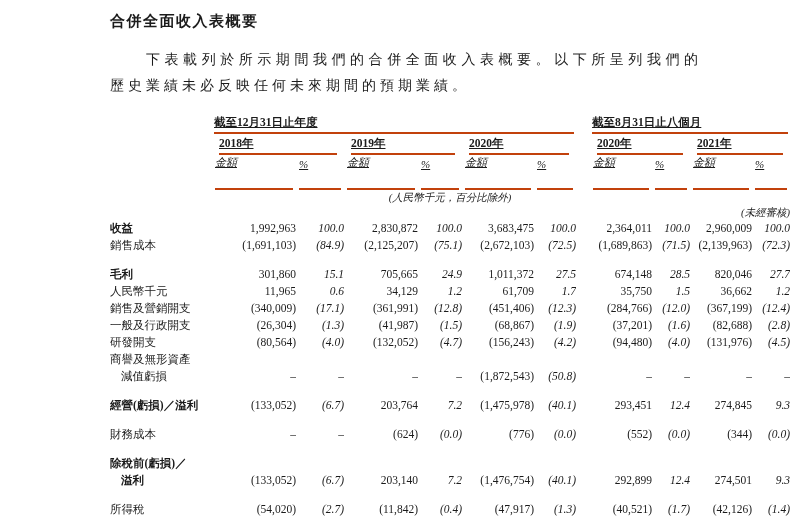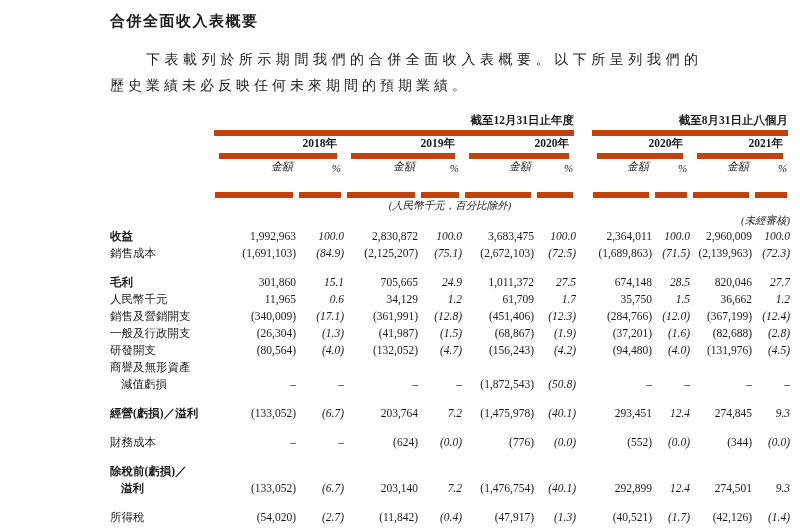--- a/index.html
+++ b/index.html
@@ -2,21 +2,21 @@
 <html><head>
 <meta charset="utf-8">
 <style>
   html,body{margin:0;padding:0;width:800px;height:529px;overflow:hidden;background:#ffffff;}
   body{font-family:"Liberation Serif","DejaVu Serif",serif;color:#1b1b1b;}
   .page{box-sizing:border-box;width:712px;height:529px;padding:12px 10px 0 110px;}
   .title{font-size:15px;font-weight:bold;letter-spacing:1.5px;margin:0 0 16px 0;}
   .intro{font-size:14px;letter-spacing:4px;line-height:26px;text-indent:36px;text-align:justify;margin:0 0 14px 0;}
   table.fin{border-collapse:collapse;table-layout:fixed;width:680px;font-size:11.5px;}
   table.fin td{padding:0;vertical-align:bottom;overflow:hidden;white-space:nowrap;}
-  .ul{display:block;border-bottom:6px solid #c2410c;padding-bottom:2px;text-align:right;}
+  .ul{display:block;border-bottom:2px solid #c2410c;padding-bottom:2px;text-align:left;text-decoration:underline;}
   td.grp,td.yr{font-weight:bold;font-size:11.5px;}
   td.grp .ul{margin:0 2px;}
   td.yr .ul{margin:0 7px;}
   td.sub{font-style:italic;font-weight:normal;font-size:11px;}
   td.sub .ul{margin:0 3px;padding-bottom:18px;}
   tr.hdr td{height:21px;}
   tr.subhdr td{height:17px;}
   tr.noterow td{height:15px;font-style:italic;font-size:10.5px;}
   td.note-center{text-align:center;}
   td.note-left{text-align:right;padding-left:6px;}

